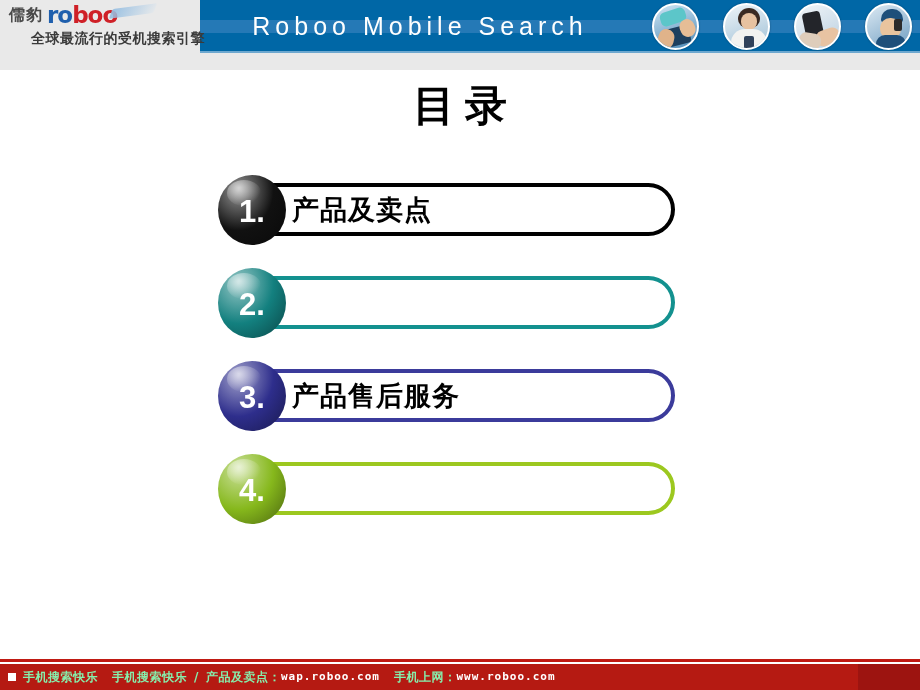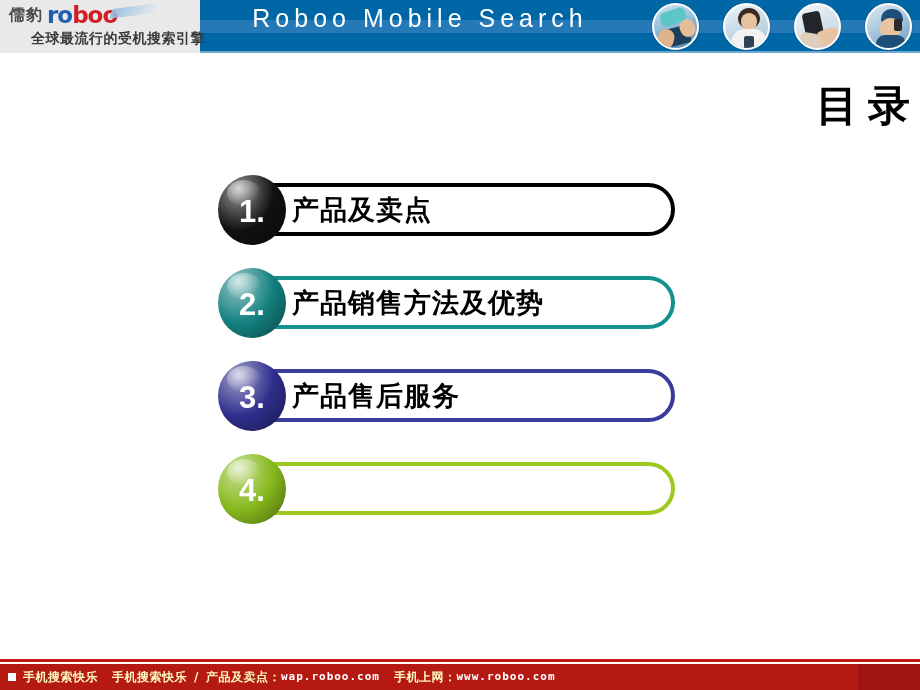--- a/index.html
+++ b/index.html
@@ -13,21 +13,21 @@
     font-family: "Liberation Sans", "DejaVu Sans", sans-serif;
     overflow: hidden;
     position: relative;
   }
 
   
   .header {
     position: absolute;
     left: 0; top: 0;
     width: 920px;
-    height: 53px;
+    height: 70px;
     background: #e9e9e9;
     overflow: hidden;
   }
   .header-blue {
     position: absolute;
     left: 200px; top: 0;
     width: 720px;
     height: 51px;
     background: #0067a6;
   }
@@ -41,21 +41,21 @@
   }
   .header-underline {
     position: absolute;
     left: 200px; top: 51px;
     width: 720px;
     height: 2px;
     background: #6ea8cf;
   }
   .header-title {
     position: absolute;
-    left: 200px; top: 0;
+    left: 200px; top: 8px;
     width: 440px;
     height: 36px;
     line-height: 36px;
     text-align: center;
     color: #ffffff;
     font-size: 25px;
     letter-spacing: 5px;
     font-family: "Liberation Sans", sans-serif;
     white-space: nowrap;
   }
@@ -135,21 +135,21 @@
   .photo i {
     position: absolute;
     display: block;
   }
 
   
   .slide-title {
     position: absolute;
     left: 0; top: 78px;
     width: 920px;
-    text-align: right;
+    text-align: center;
     font-family: "DejaVu Serif", "Liberation Serif", serif;
     font-size: 42px;
     font-weight: bold;
     color: #000000;
     letter-spacing: 10px;
     text-indent: 10px;
   }
 
   
   .toc {
@@ -241,21 +241,21 @@
   .f-sq {
     width: 8px; height: 8px;
     background: #ffffff;
     display: inline-block;
     margin-right: 7px;
   }
   .f-cn {
     font-family: "DejaVu Sans", sans-serif;
     font-size: 12px;
     font-weight: bold;
-    color: #fef9c3;
+    color: #86efac;
     letter-spacing: 0.5px;
   }
   .f-url {
     font-family: "DejaVu Sans Mono", "Liberation Mono", monospace;
     font-size: 11px;
     font-weight: bold;
     color: #ffffff;
     letter-spacing: 1px;
   }
   .f-gap { display: inline-block; width: 14px; }
@@ -332,21 +332,20 @@
     </div>
     <div class="item-label">产品及卖点</div>
   </div>
 
   <div class="toc-item">
     <div class="pill" style="border-color: rgb(19, 145, 143);"></div>
     <div class="badge" style="background: radial-gradient(at 30% 22%, rgb(149, 198, 197) 0%, rgb(19, 128, 127) 52%, rgb(10, 70, 70) 100%);">
       <div class="gloss"></div>
       <div class="num">2.</div>
     </div>
-    <div class="item-label">产品销售方法及优势</div>
   </div>
 
   <div class="toc-item">
     <div class="pill" style="border-color: rgb(59, 59, 155);"></div>
     <div class="badge" style="background: radial-gradient(at 30% 22%, rgb(161, 161, 203) 0%, rgb(46, 46, 140) 52%, rgb(25, 25, 77) 100%);">
       <div class="gloss"></div>
       <div class="num">3.</div>
     </div>
     <div class="item-label">产品售后服务</div>
   </div>

